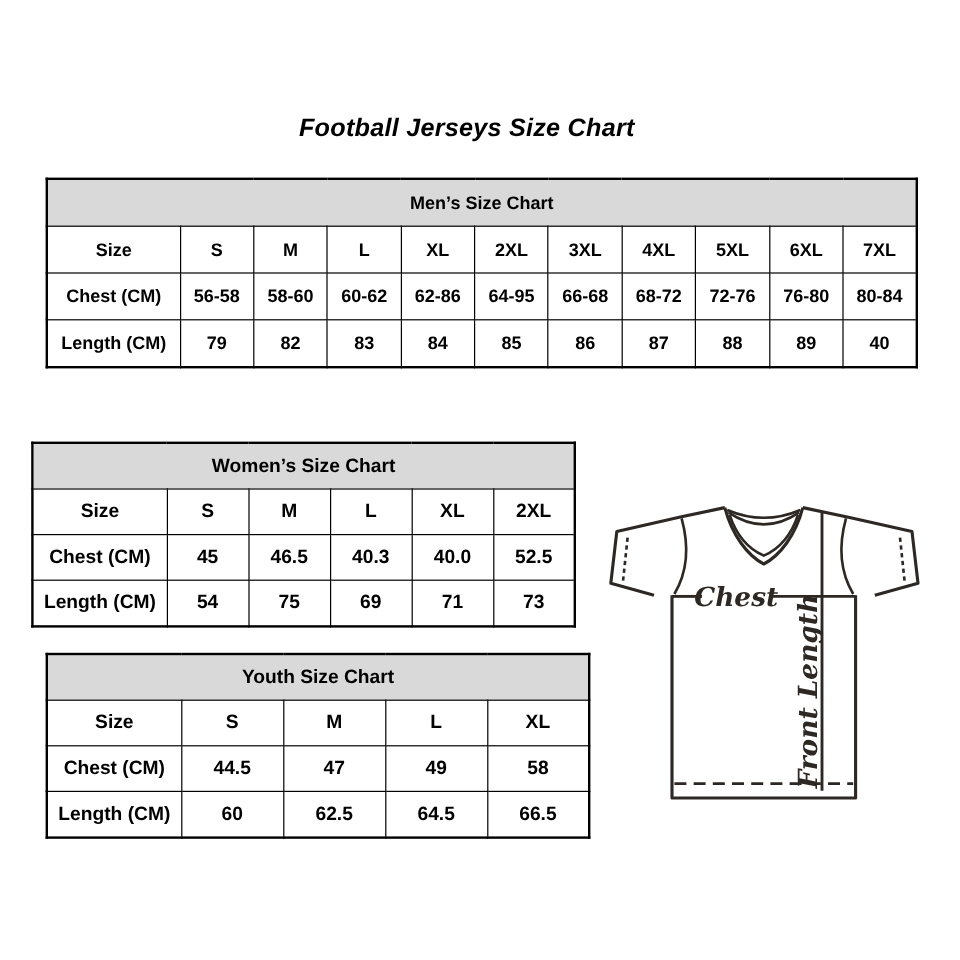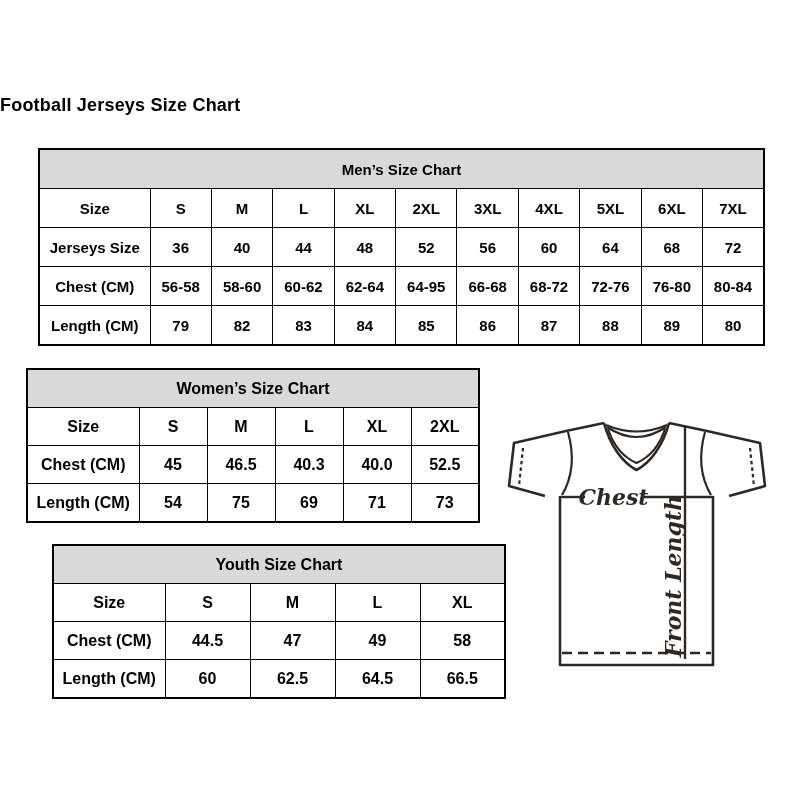--- a/index.html
+++ b/index.html
@@ -16,31 +16,32 @@
     color: #000;
   }
   .page { position: absolute; inset: 0; background: var(--page-bg, #ffffff); }
 
   .title {
     position: absolute;
     top: 95px;
     left: 0;
     width: 778px;
     margin: 0;
-    text-align: left;
-    font-size: 18px;
+    text-align: center;
+    font-size: 21px;
     font-weight: bold;
     letter-spacing: 0.2px;
     color: var(--title-color, #000000);
+    font-style: italic;
   }
 
   .size-table { position: absolute; }
   #mens-table   { left: 38px; top: 148px; width: 727px; }
   #womens-table { left: 26px; top: 368px; width: 454px; }
-  #youth-table  { left: 52px; top: 544px; width: 454px; border-radius: 14px; }
+  #youth-table  { left: 38px; top: 544px; width: 454px; border-radius: 14px; }
 
   .size-table table {
     border-collapse: collapse;
     table-layout: fixed;
     width: 100%;
     background: #fff;
     border: 2.6px solid var(--table-border, #000);
   }
   .size-table th, .size-table td {
     border: 1.5px solid var(--table-border, #000);
@@ -118,57 +119,44 @@
             <td>L</td>
             <td>XL</td>
             <td>2XL</td>
             <td>3XL</td>
             <td>4XL</td>
             <td>5XL</td>
             <td>6XL</td>
             <td>7XL</td>
           </tr>
           <tr>
-            <td>Jerseys Size</td>
-            <td>36</td>
-            <td>40</td>
-            <td>44</td>
-            <td>48</td>
-            <td>52</td>
-            <td>56</td>
-            <td>60</td>
-            <td>64</td>
-            <td>68</td>
-            <td>72</td>
-          </tr>
-          <tr>
             <td>Chest (CM)</td>
             <td>56-58</td>
             <td>58-60</td>
             <td>60-62</td>
-            <td>62-64</td>
+            <td>62-86</td>
             <td>64-95</td>
             <td>66-68</td>
             <td>68-72</td>
             <td>72-76</td>
             <td>76-80</td>
             <td>80-84</td>
           </tr>
           <tr>
             <td>Length (CM)</td>
             <td>79</td>
             <td>82</td>
             <td>83</td>
             <td>84</td>
             <td>85</td>
             <td>86</td>
             <td>87</td>
             <td>88</td>
             <td>89</td>
-            <td>80</td>
+            <td>40</td>
           </tr>
         </tbody>
       </table>
     </div>
 
   <div id="womens-table" class="size-table">
       <table>
         <colgroup>
           <col style="width: 112px;">
           <col>

